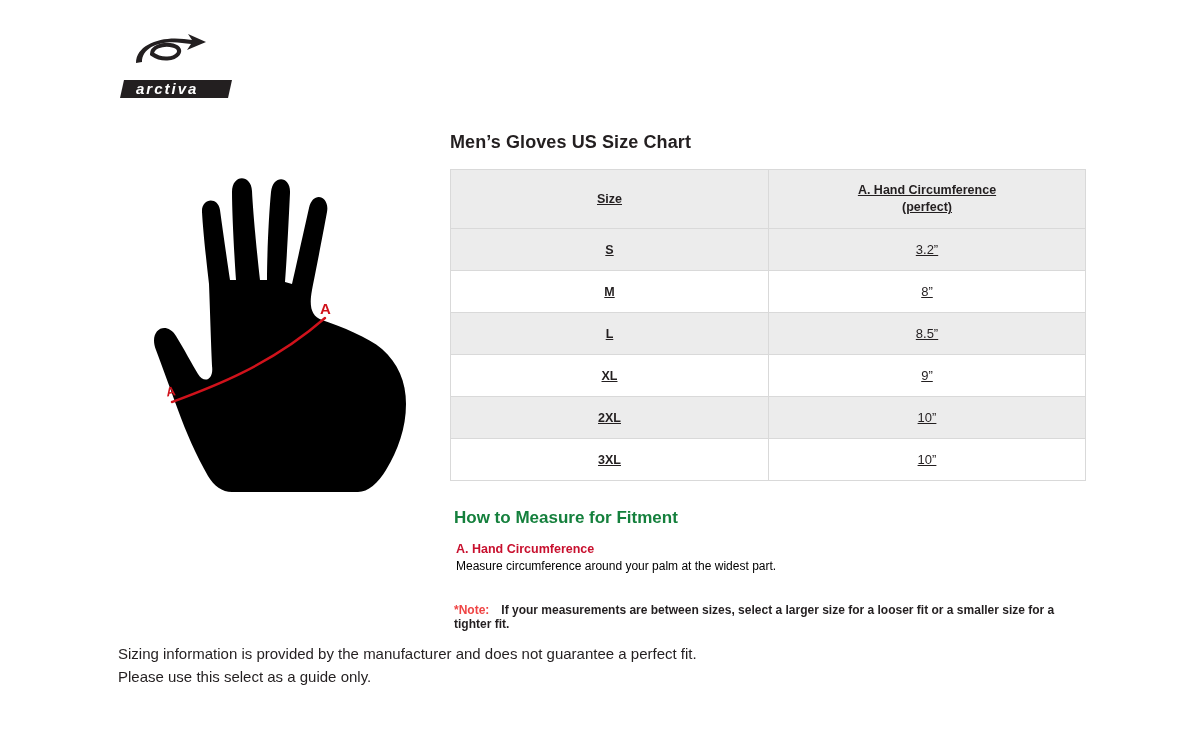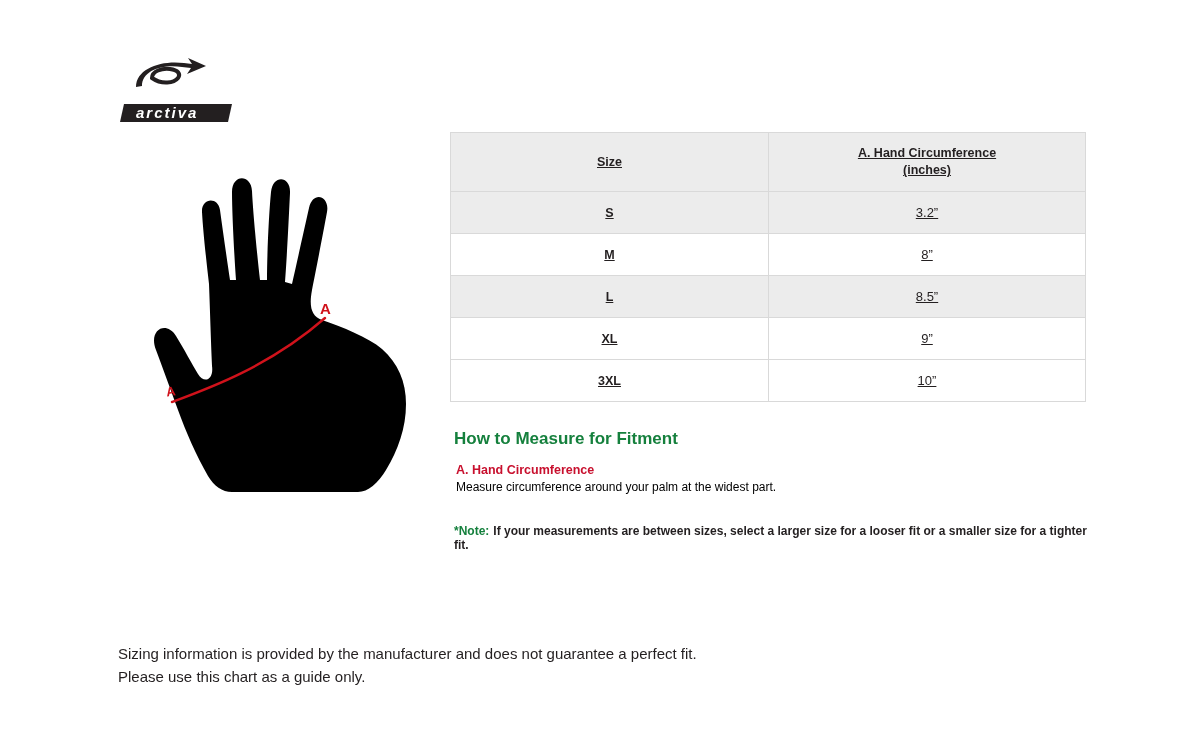--- a/index.html
+++ b/index.html
@@ -13,21 +13,21 @@
     font-family: "Liberation Sans", sans-serif;
     color: #231f20;
     position: relative;
     overflow: hidden;
   }
 
   
   .logo {
     position: absolute;
     left: 118px;
-    top: 54px;
+    top: 30px;
     width: 120px;
     height: 75px;
   }
 
   
   .hand-figure {
     position: absolute;
     left: 110px;
     top: 160px;
     width: 330px;
@@ -114,23 +114,23 @@
   .measure-item-desc {
     font-size: 12px;
     color: #000000;
     margin: 0 0 0 6px;
   }
   .note-row {
     margin: 30px 0 0 4px;
     font-size: 12px;
   }
   .note-label {
-    color: #15803d;
-    font-weight: bold;
-    margin-right: 4px;
+    color: #ef4444;
+    font-weight: bold;
+    margin-right: 12px;
   }
   .note-text {
     font-weight: bold;
     color: #231f20;
   }
 
   
   .disclaimer {
     position: absolute;
     left: 118px;
@@ -193,52 +193,57 @@
       C 101,186 100,150 99,124 Z"></path>
 
     <path d="M 62,242 C 100,228 160,206 215,158" fill="none" stroke="#d0121b" stroke-width="2.4" stroke-linecap="round"></path>
   </svg>
   <span class="measure-label a-top" style="left:210px; top:140px;">A</span>
   <span class="measure-label a-bottom" style="left:56px; top:224px;">A</span>
 </div>
 
 <div class="content">
 
+  <h1 class="chart-title">Men’s Gloves US Size Chart</h1>
 
   <table class="size-chart">
     <colgroup>
       <col class="col-size">
       <col class="col-value">
     </colgroup>
     <thead>
       <tr>
         <th>Size</th>
         <th>
           <span>A. Hand Circumference</span><br>
-          <span>(inches)</span>
+          <span>(perfect)</span>
         </th>
       </tr>
     </thead>
     <tbody>
       <tr class="odd">
         <td>S</td>
         <td class="value">3.2”</td>
       </tr>
       <tr class="even">
         <td>M</td>
         <td class="value">8”</td>
       </tr>
       <tr class="odd">
         <td>L</td>
         <td class="value">8.5”</td>
       </tr>
       <tr class="even">
         <td>XL</td>
         <td class="value">9”</td>
       </tr>
+      <tr class="odd">
+        <td>2XL</td>
+        <td class="value">10”</td>
+      </tr>
       <tr class="even">
         <td>3XL</td>
         <td class="value">10”</td>
       </tr>
     </tbody>
   </table>
 
   <h2 class="measure-heading">How to Measure for Fitment</h2>
 
   <div>
@@ -246,14 +251,14 @@
     <div class="measure-item-desc">Measure circumference around your palm at the widest part.</div>
   </div>
 
   <div class="note-row">
     <span class="note-label">*Note:</span><span class="note-text">If your measurements are between sizes, select a larger size for a looser fit or a smaller size for a tighter fit.</span>
   </div>
 </div>
 
 <div class="disclaimer">
   <div>Sizing information is provided by the manufacturer and does not guarantee a perfect fit.</div>
-  <div>Please use this chart as a guide only.</div>
+  <div>Please use this select as a guide only.</div>
 </div>
 
 </body></html>

